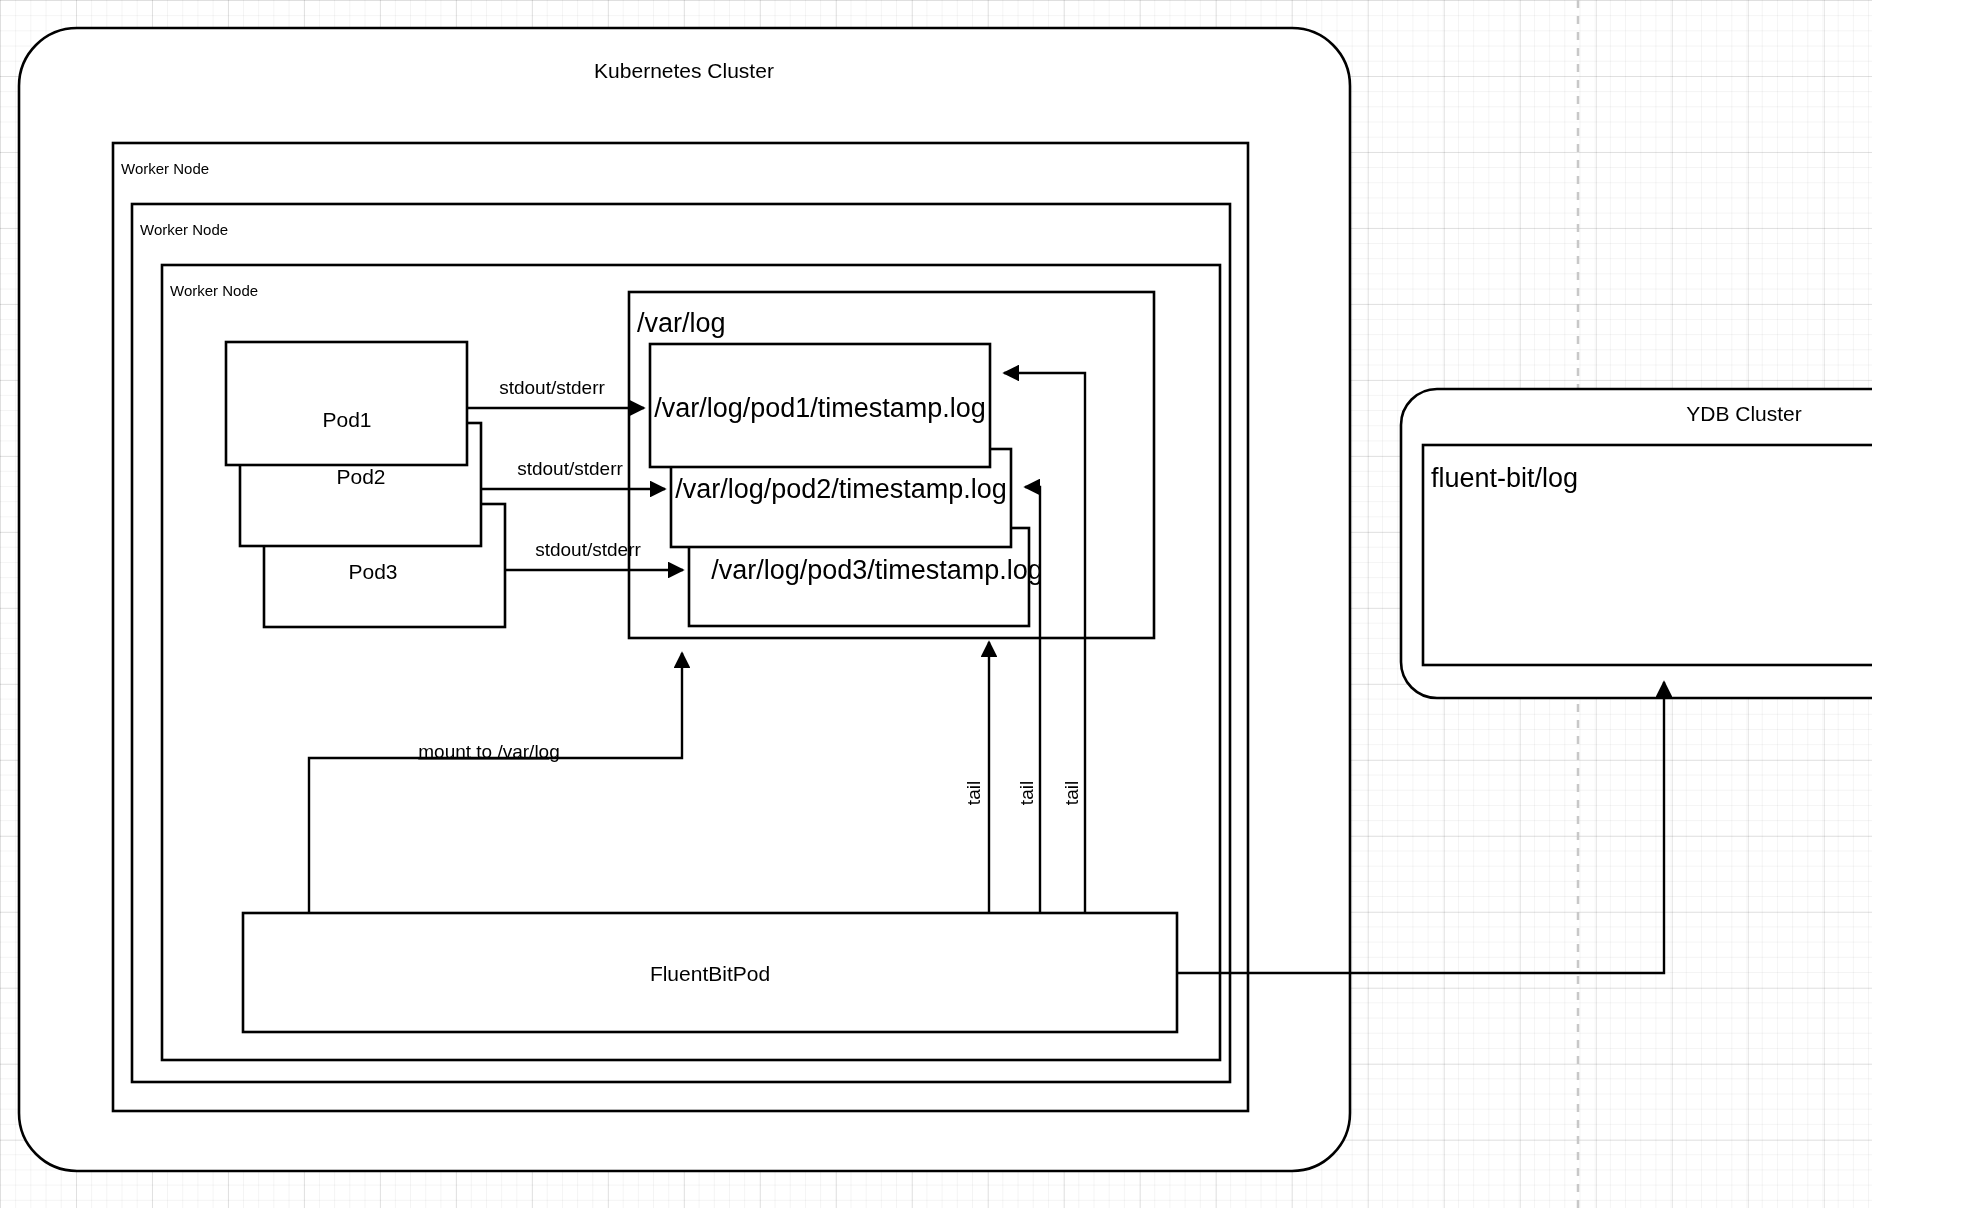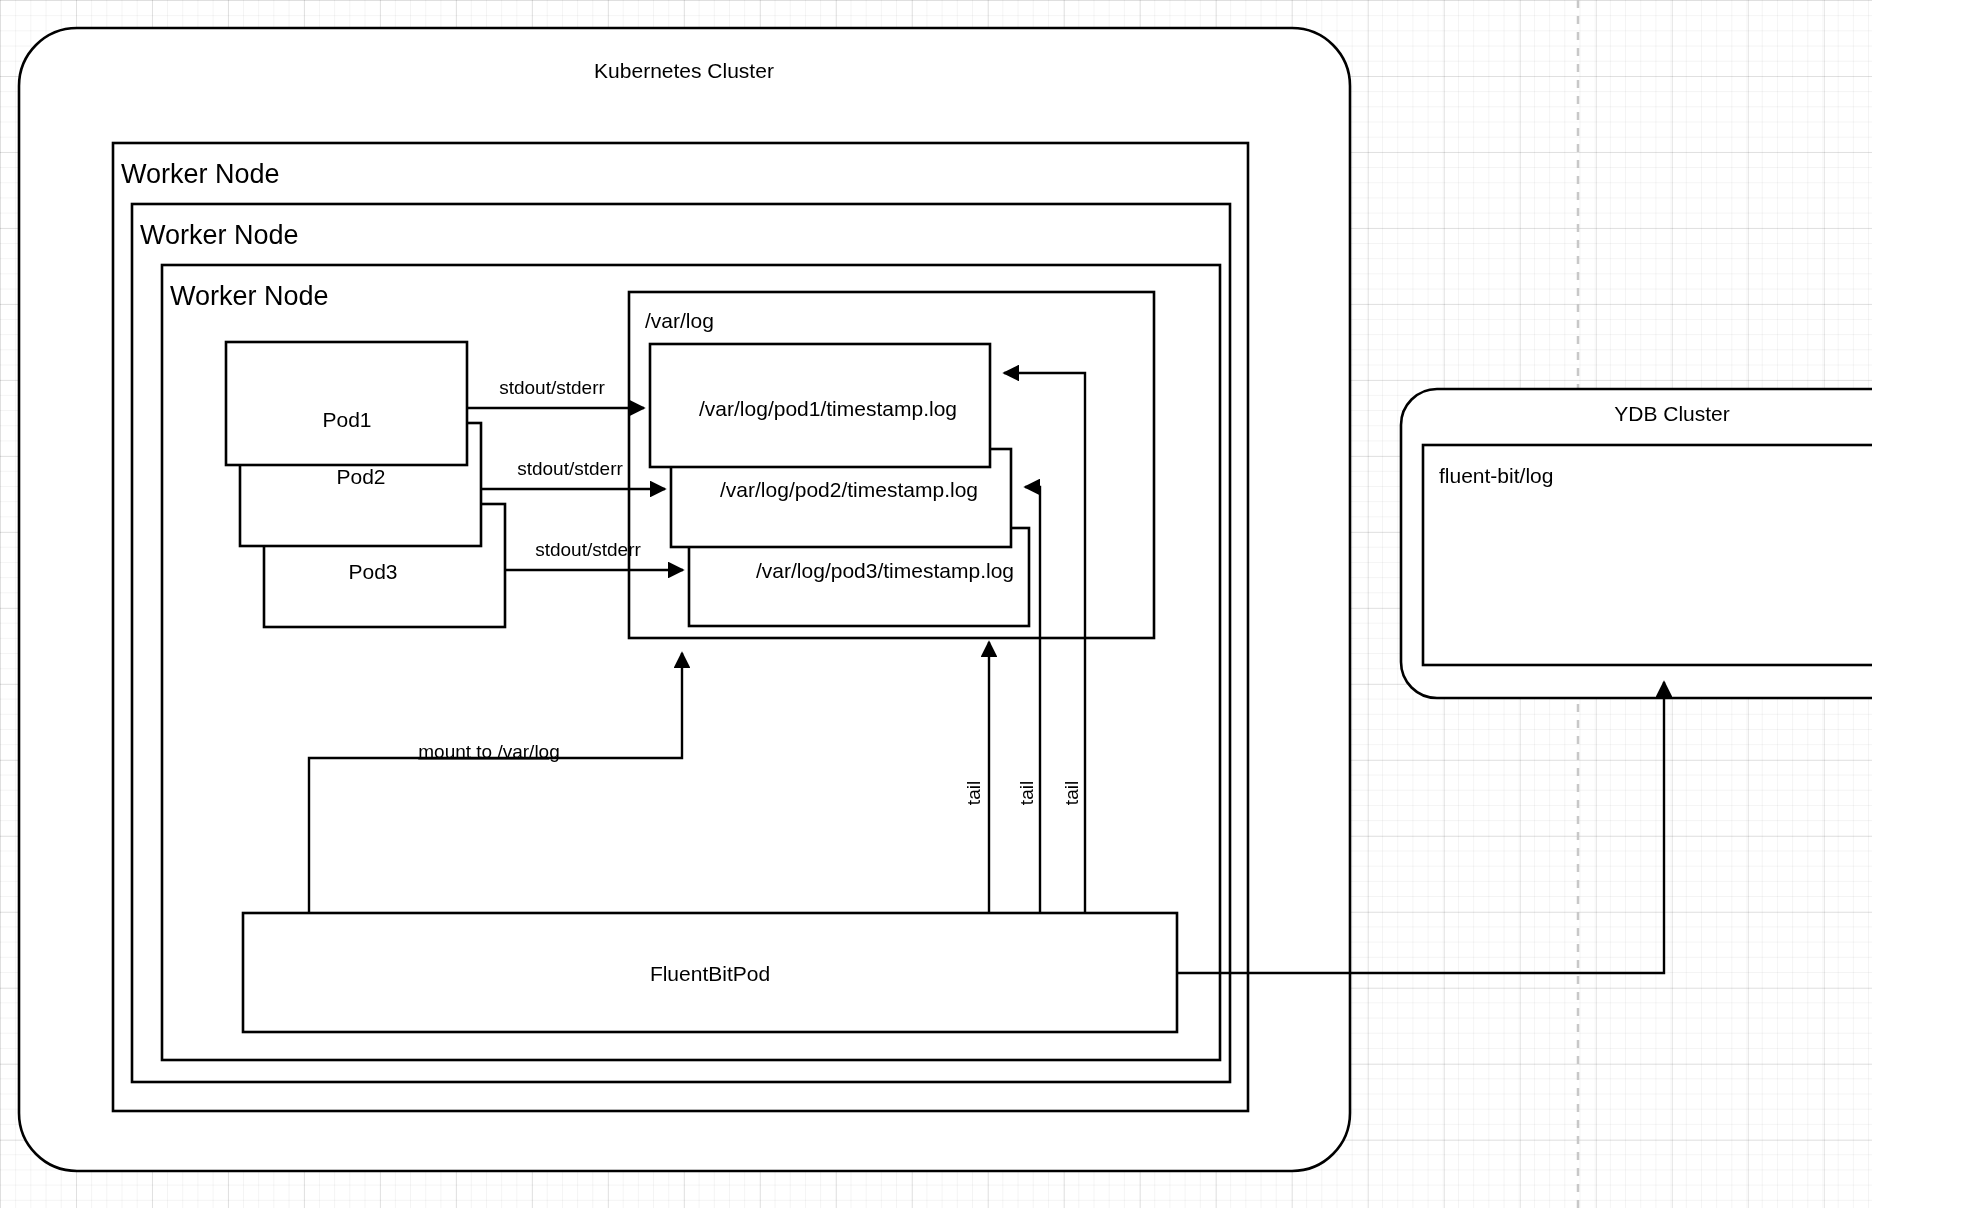--- a/index.html
+++ b/index.html
@@ -36,23 +36,23 @@
     white-space: nowrap;
     line-height: 1;
   }
   .lbl.ctr {
     transform: translate(-50%, -50%);
   }
   .lbl.vert {
     transform-origin: 50% 50%;
   }
   .t-title { font-size: 21px; }
-  .t-node  { font-size: 27px; }
+  .t-node  { font-size: 15px; }
   .t-pod   { font-size: 21px; }
-  .t-path  { font-size: 21px; margin-left: 8px; }
+  .t-path  { font-size: 27px; }
   .t-edge  { font-size: 19px; }
   .t-small { font-size: 19px; }
 </style>
 </head>
 <body>
 
 <div id="canvas">
 
   <svg class="layer" viewBox="0 0 1968 1208" xmlns="http://www.w3.org/2000/svg">
     <defs>
@@ -125,16 +125,16 @@
   <div class="lbl ctr t-edge" style="left:588px; top:549px;">stdout/stderr</div>
 
   <div class="lbl ctr t-edge" style="left:489px; top:751px;text-decoration:underline;">mount to /var/log</div>
 
   <div class="lbl ctr vert t-small" style="left:973px; top:793px; transform:translate(-50%,-50%) rotate(-90deg);">tail</div>
   <div class="lbl ctr vert t-small" style="left:1026px; top:793px; transform:translate(-50%,-50%) rotate(-90deg);">tail</div>
   <div class="lbl ctr vert t-small" style="left:1071px; top:793px; transform:translate(-50%,-50%) rotate(-90deg);">tail</div>
 
   <div class="lbl ctr t-pod" style="left:710px; top:973px;">FluentBitPod</div>
 
-  <div class="lbl ctr t-title" style="left:1672px; top:413px;">YDB Cluster</div>
+  <div class="lbl ctr t-title" style="left:1744px; top:413px;">YDB Cluster</div>
   <div class="lbl t-path" style="left:1431px; top:465px;">fluent-bit/log</div>
 
 </div>
 
 </body></html>

